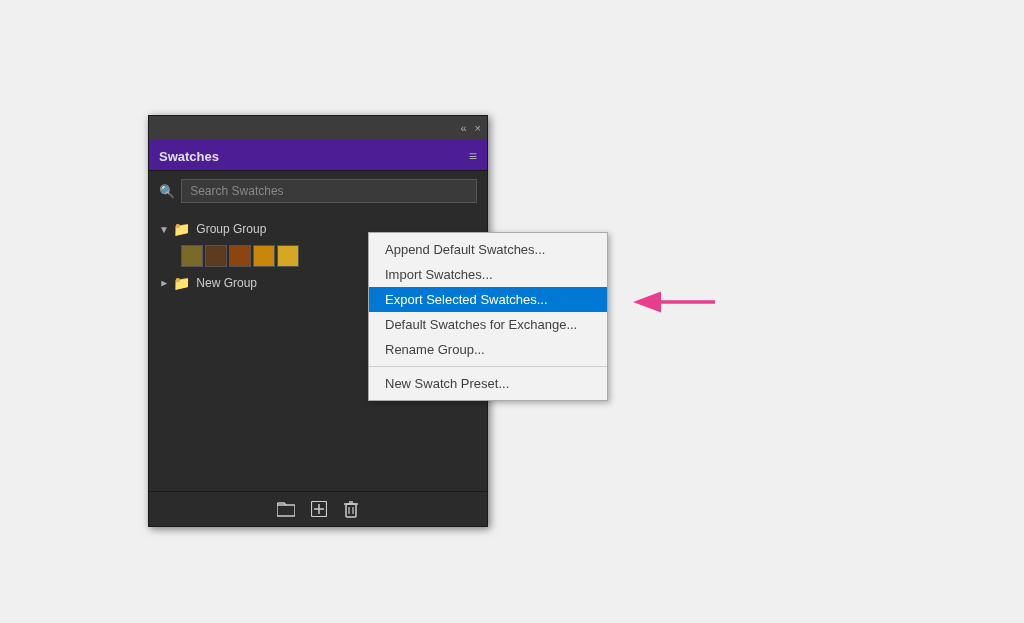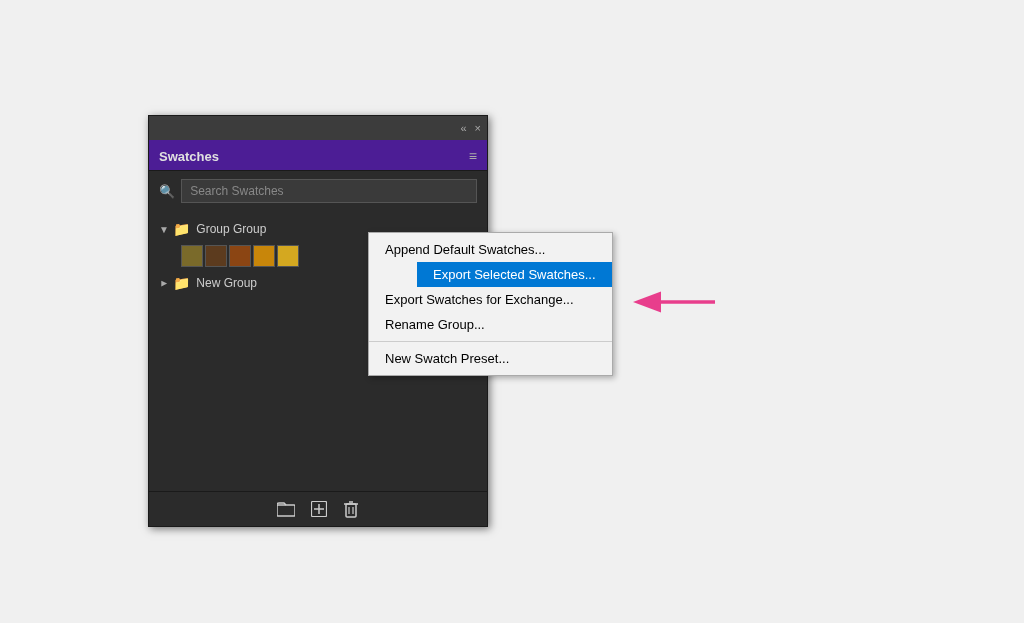--- a/index.html
+++ b/index.html
@@ -155,30 +155,29 @@
       background: #f2f2f2;
       border: 1px solid #aaa;
       box-shadow: 2px 2px 6px rgba(0,0,0,0.3);
       min-width: 240px;
       padding: 4px 0;
       z-index: 10;
     }
 
     .context-menu-item {
       padding: 5px 16px;
-      color: #000000;
+      color: #404040;
       font-size: 13px;
       cursor: pointer;
       white-space: nowrap;
     }
 
     .context-menu-item.active {
       background: #0078d4;
       color: white;
-      margin-left: 48px;
     }
 
     .context-menu-divider {
       height: 1px;
       background: #ccc;
       margin: 4px 0;
     }
 
     
     .arrow-pointer {
@@ -260,22 +259,23 @@
         <line x1="6" y1="7" x2="6" y2="14" stroke="#ccc" stroke-width="1.2"></line>
         <line x1="10" y1="7" x2="10" y2="14" stroke="#ccc" stroke-width="1.2"></line>
       </svg>
     </button>
   </div>
 
 </div>
 
 <div class="context-menu">
   <div class="context-menu-item">Append Default Swatches...</div>
+  <div class="context-menu-item">Import Swatches...</div>
   <div class="context-menu-item active">Export Selected Swatches...</div>
-  <div class="context-menu-item">Export Swatches for Exchange...</div>
+  <div class="context-menu-item">Default Swatches for Exchange...</div>
   <div class="context-menu-item">Rename Group...</div>
   <div class="context-menu-divider"></div>
   <div class="context-menu-item">New Swatch Preset...</div>
 </div>
 
 <div class="arrow-pointer">
   <svg class="arrow-svg" viewBox="0 0 90 40">
     <defs>
       <marker id="arrowhead" markerWidth="8" markerHeight="8" refX="6" refY="3" orient="auto">
         <polygon points="0 0, 8 3, 0 6" fill="#e83e8c"></polygon>

